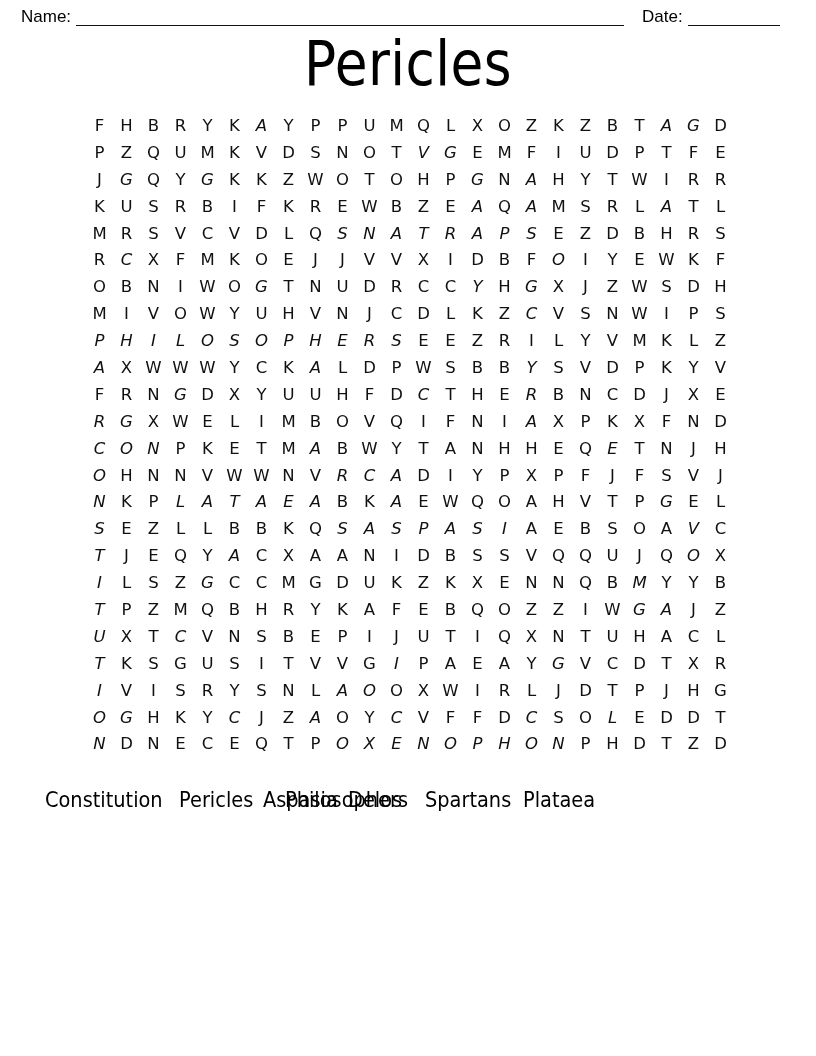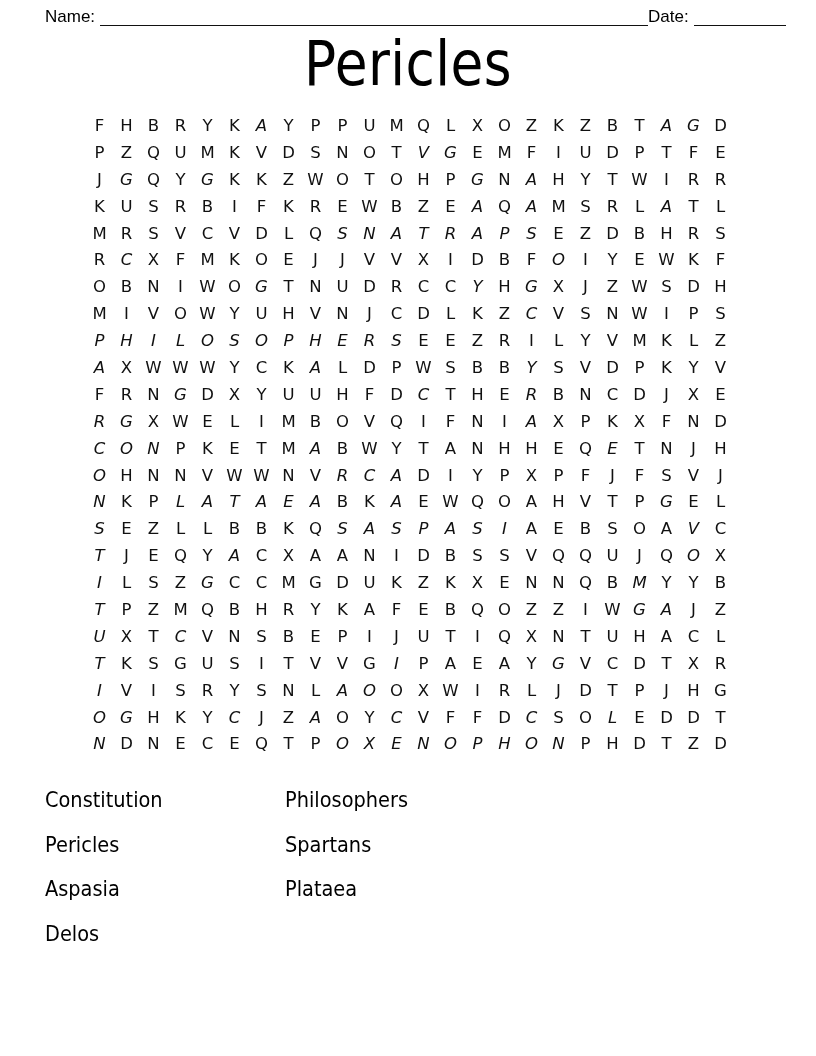--- a/index.html
+++ b/index.html
@@ -18,37 +18,37 @@
 
   
   #header-row {
     position: absolute;
     top: 0px;
     left: 0px;
     width: 816px;
     height: 26px;
     display: flex;
     align-items: flex-end;
-    padding-left: 45px;
+    padding-left: 21px;
     box-sizing: border-box;
   }
   .field-label {
     font-family: "Liberation Sans", sans-serif;
     font-size: 17px;
     line-height: 19px;
     white-space: nowrap;
   }
   .blank-rule {
     border-bottom: 1.3px solid #111;
     height: 16px;
     margin-left: 5px;
   }
   #name-rule { width: 548px; }
   #date-rule { width: 92px; }
-  #date-label { }
+  #date-label { margin-left: 18px; }
 
   
   #puzzle-title {
     position: absolute;
     top: 28px;
     left: 0;
     width: 816px;
     text-align: center;
     font-family: "DejaVu Sans", sans-serif;
     font-size: 62px;
@@ -87,21 +87,20 @@
   
   #word-list {
     position: absolute;
     top: 778px;
     left: 45px;
     width: 740px;
     display: flex;
   }
   .word-col {
     display: flex;
-    flex-direction: column;
   }
   #word-col-0 { width: 240px; }
   #word-col-1 { width: 242px; }
   #word-col-2 { width: 240px; }
   .word-item {
     font-family: "DejaVu Sans", sans-serif;
     font-size: 22px;
     line-height: 44.5px;
     height: 44.5px;
     font-weight: 400;

